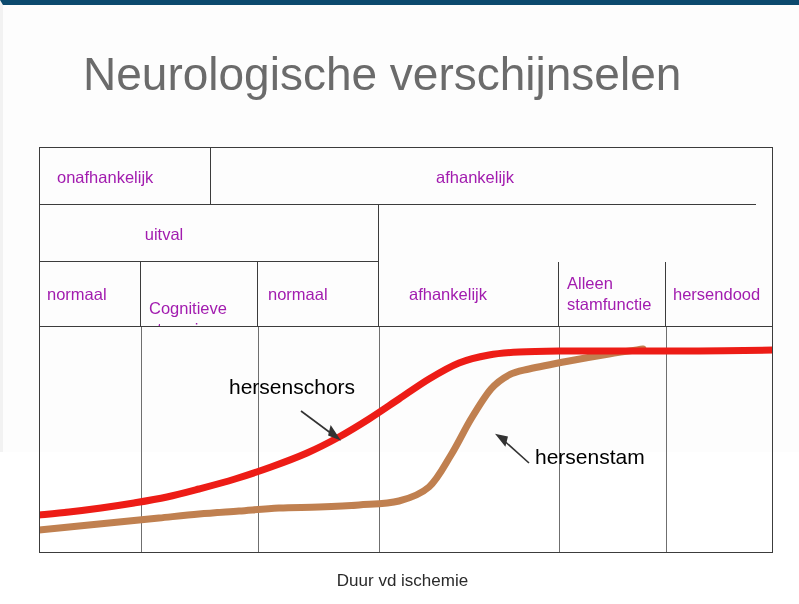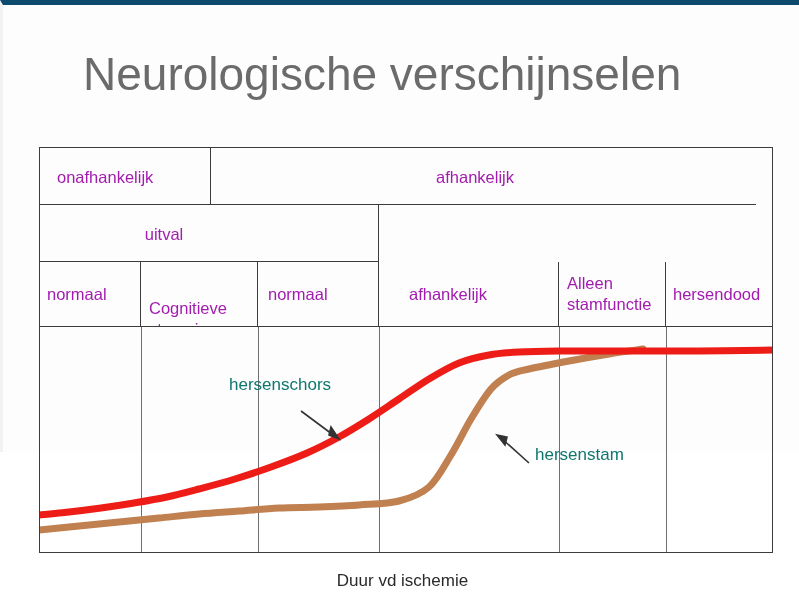--- a/index.html
+++ b/index.html
@@ -70,22 +70,22 @@
   #plot {
     position: absolute;
     left: 0;
     top: 180px;
     width: 734px;
     height: 226px;
   }
   #plot svg { display: block; }
   .annot {
     position: absolute;
-    font-size: 17px;
-    color: #0f766e;
+    font-size: 21px;
+    color: #000000;
     white-space: nowrap;
   }
   
   #xcaption {
     position: absolute;
     left: 0;
     top: 566px;
     width: 799px;
     text-align: center;
     font-size: 17px;

